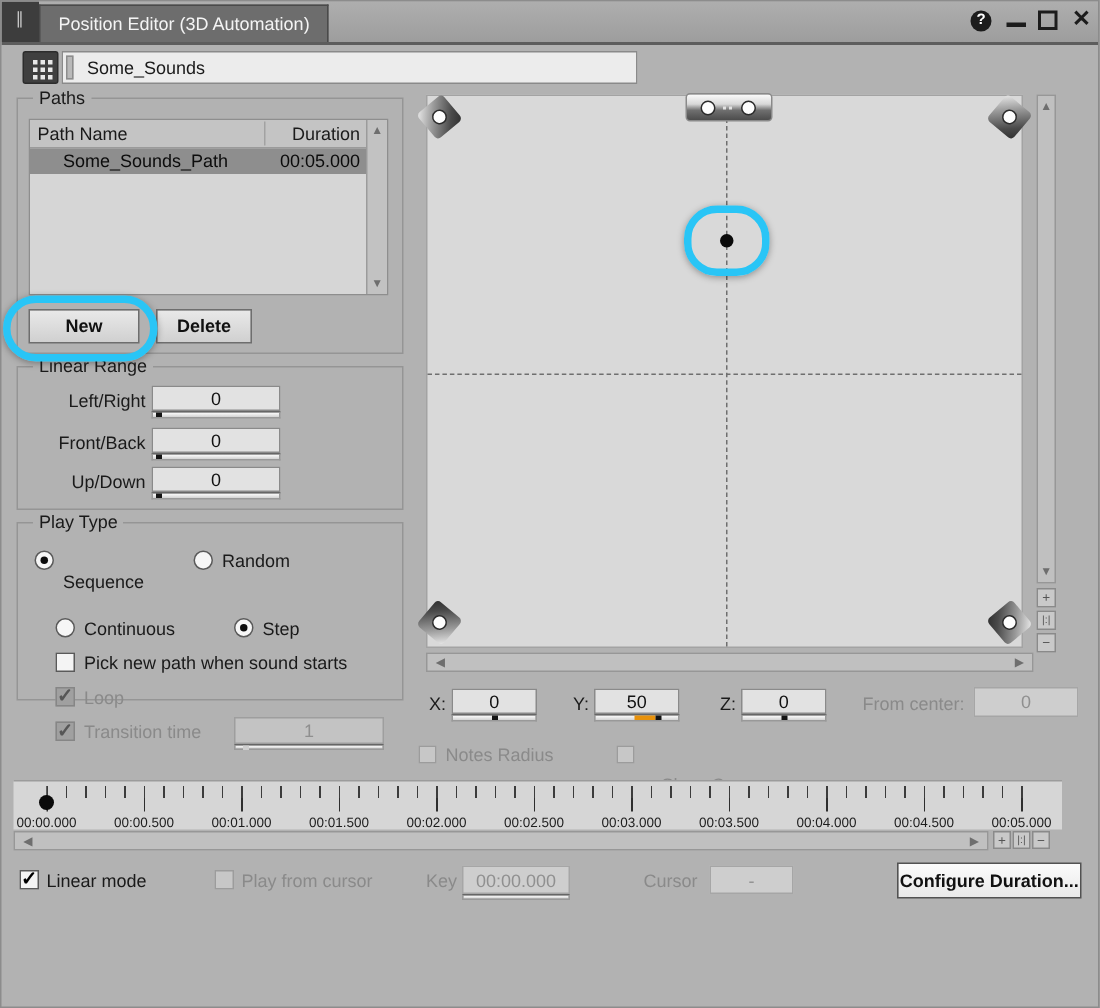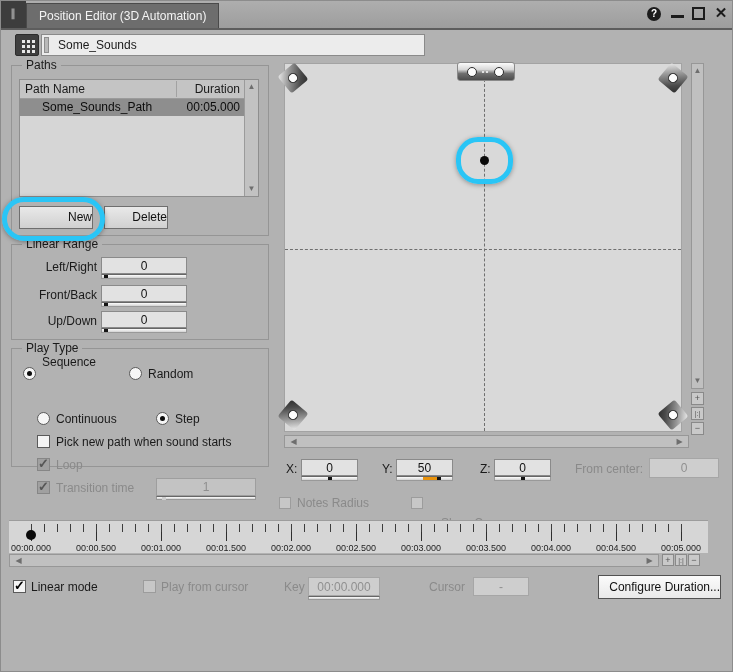--- a/index.html
+++ b/index.html
@@ -34,21 +34,21 @@
   .group{border:1px solid #959595;}
   .group-label{position:absolute;top:-8px;left:10px;background:#b2b2b2;padding:0 4px;color:#1a1a1a;}
   
   .ptable{left:18px;top:78px;width:240px;height:118px;background:#d6d6d6;border:1px solid #8e8e8e;}
   .ptable-head{position:absolute;left:0;top:0;width:226px;height:18px;background:#c4c4c4;border-bottom:1px solid #9b9b9b;}
   .col-sep{position:absolute;left:156px;top:1px;width:1px;height:16px;background:#a2a2a2;}
   .ptable-row-sel{position:absolute;left:0;top:19px;width:226px;height:17px;background:#8e8e8e;color:#0c0c0c;}
   .vsb{position:absolute;right:0;top:0;width:13px;height:116px;background:#c2c2c2;border-left:1px solid #9b9b9b;}
   .sb-arrow{position:absolute;font-size:8px;color:#6e6e6e;width:13px;text-align:center;line-height:10px;}
   
-  .btn{background:linear-gradient(#e9e9e9,#d0d0d0);border:1px solid #6e6e6e;text-align:right;color:#111;}
+  .btn{background:linear-gradient(#e9e9e9,#d0d0d0);border:1px solid #6e6e6e;text-align:center;color:#111;font-weight:bold;}
   
   .field{background:#e2e2e2;border:1px solid #8a8a8a;text-align:center;font:inherit;font-size:12px;color:#111;padding:0;outline:none;}
   .field.dis{background:#cecece;border-color:#a6a6a6;color:#909090;}
   .field.dis2{background:#c3c3c3;border-color:#9e9e9e;color:#8f8f8f;}
   .strip{background:linear-gradient(#fdfdfd,#d2d2d2);border:1px solid #999;border-top-color:#666;}
   .mark{position:absolute;width:4px;height:3px;background:#141414;top:0;}
   .mark.lt{background:#cfcfcf;}
   .fill{position:absolute;height:3px;top:0;}
   
   .cb{width:13px;height:13px;border:1px solid #5a5a5a;background:#f4f4f4;}
@@ -148,21 +148,21 @@
   <span class="abs" style="left:8px;top:313px;width:88px;text-align:right;">Up/Down</span>
   <input class="abs field" style="left: 100px; top: 310px; width: 86px; height: 17px;" value="0">
   <div class="abs strip" style="left:100px;top:327px;width:86px;height:5px;">
       <span class="mark" style="left:2px;"></span>
     </div>
 
   <div class="abs group" style="left:10px;top:347px;width:258px;height:119px;">
     <span class="group-label">Play Type</span>
   </div>
   <div class="abs radio sel" style="left:22px;top:366px;"></div>
-  <span class="abs" style="left:41px;top:354px;text-align:center;">Sequence</span>
+  <span class="abs" style="left:41px;top:380px;text-align:center;">Sequence</span>
   <div class="abs radio" style="left:128px;top:366px;"></div>
   <span class="abs" style="left:147px;top:366px;">Random</span>
 
   <div class="abs radio" style="left:36px;top:411px;"></div>
   <span class="abs" style="left:55px;top:411px;">Continuous</span>
   <div class="abs radio sel" style="left:155px;top:411px;"></div>
   <span class="abs" style="left:174px;top:411px;">Step</span>
 
   <div class="abs cb" style="left:36px;top:434px;"></div>
   <span class="abs" style="left:55px;top:434px;">Pick new path when sound starts</span>

